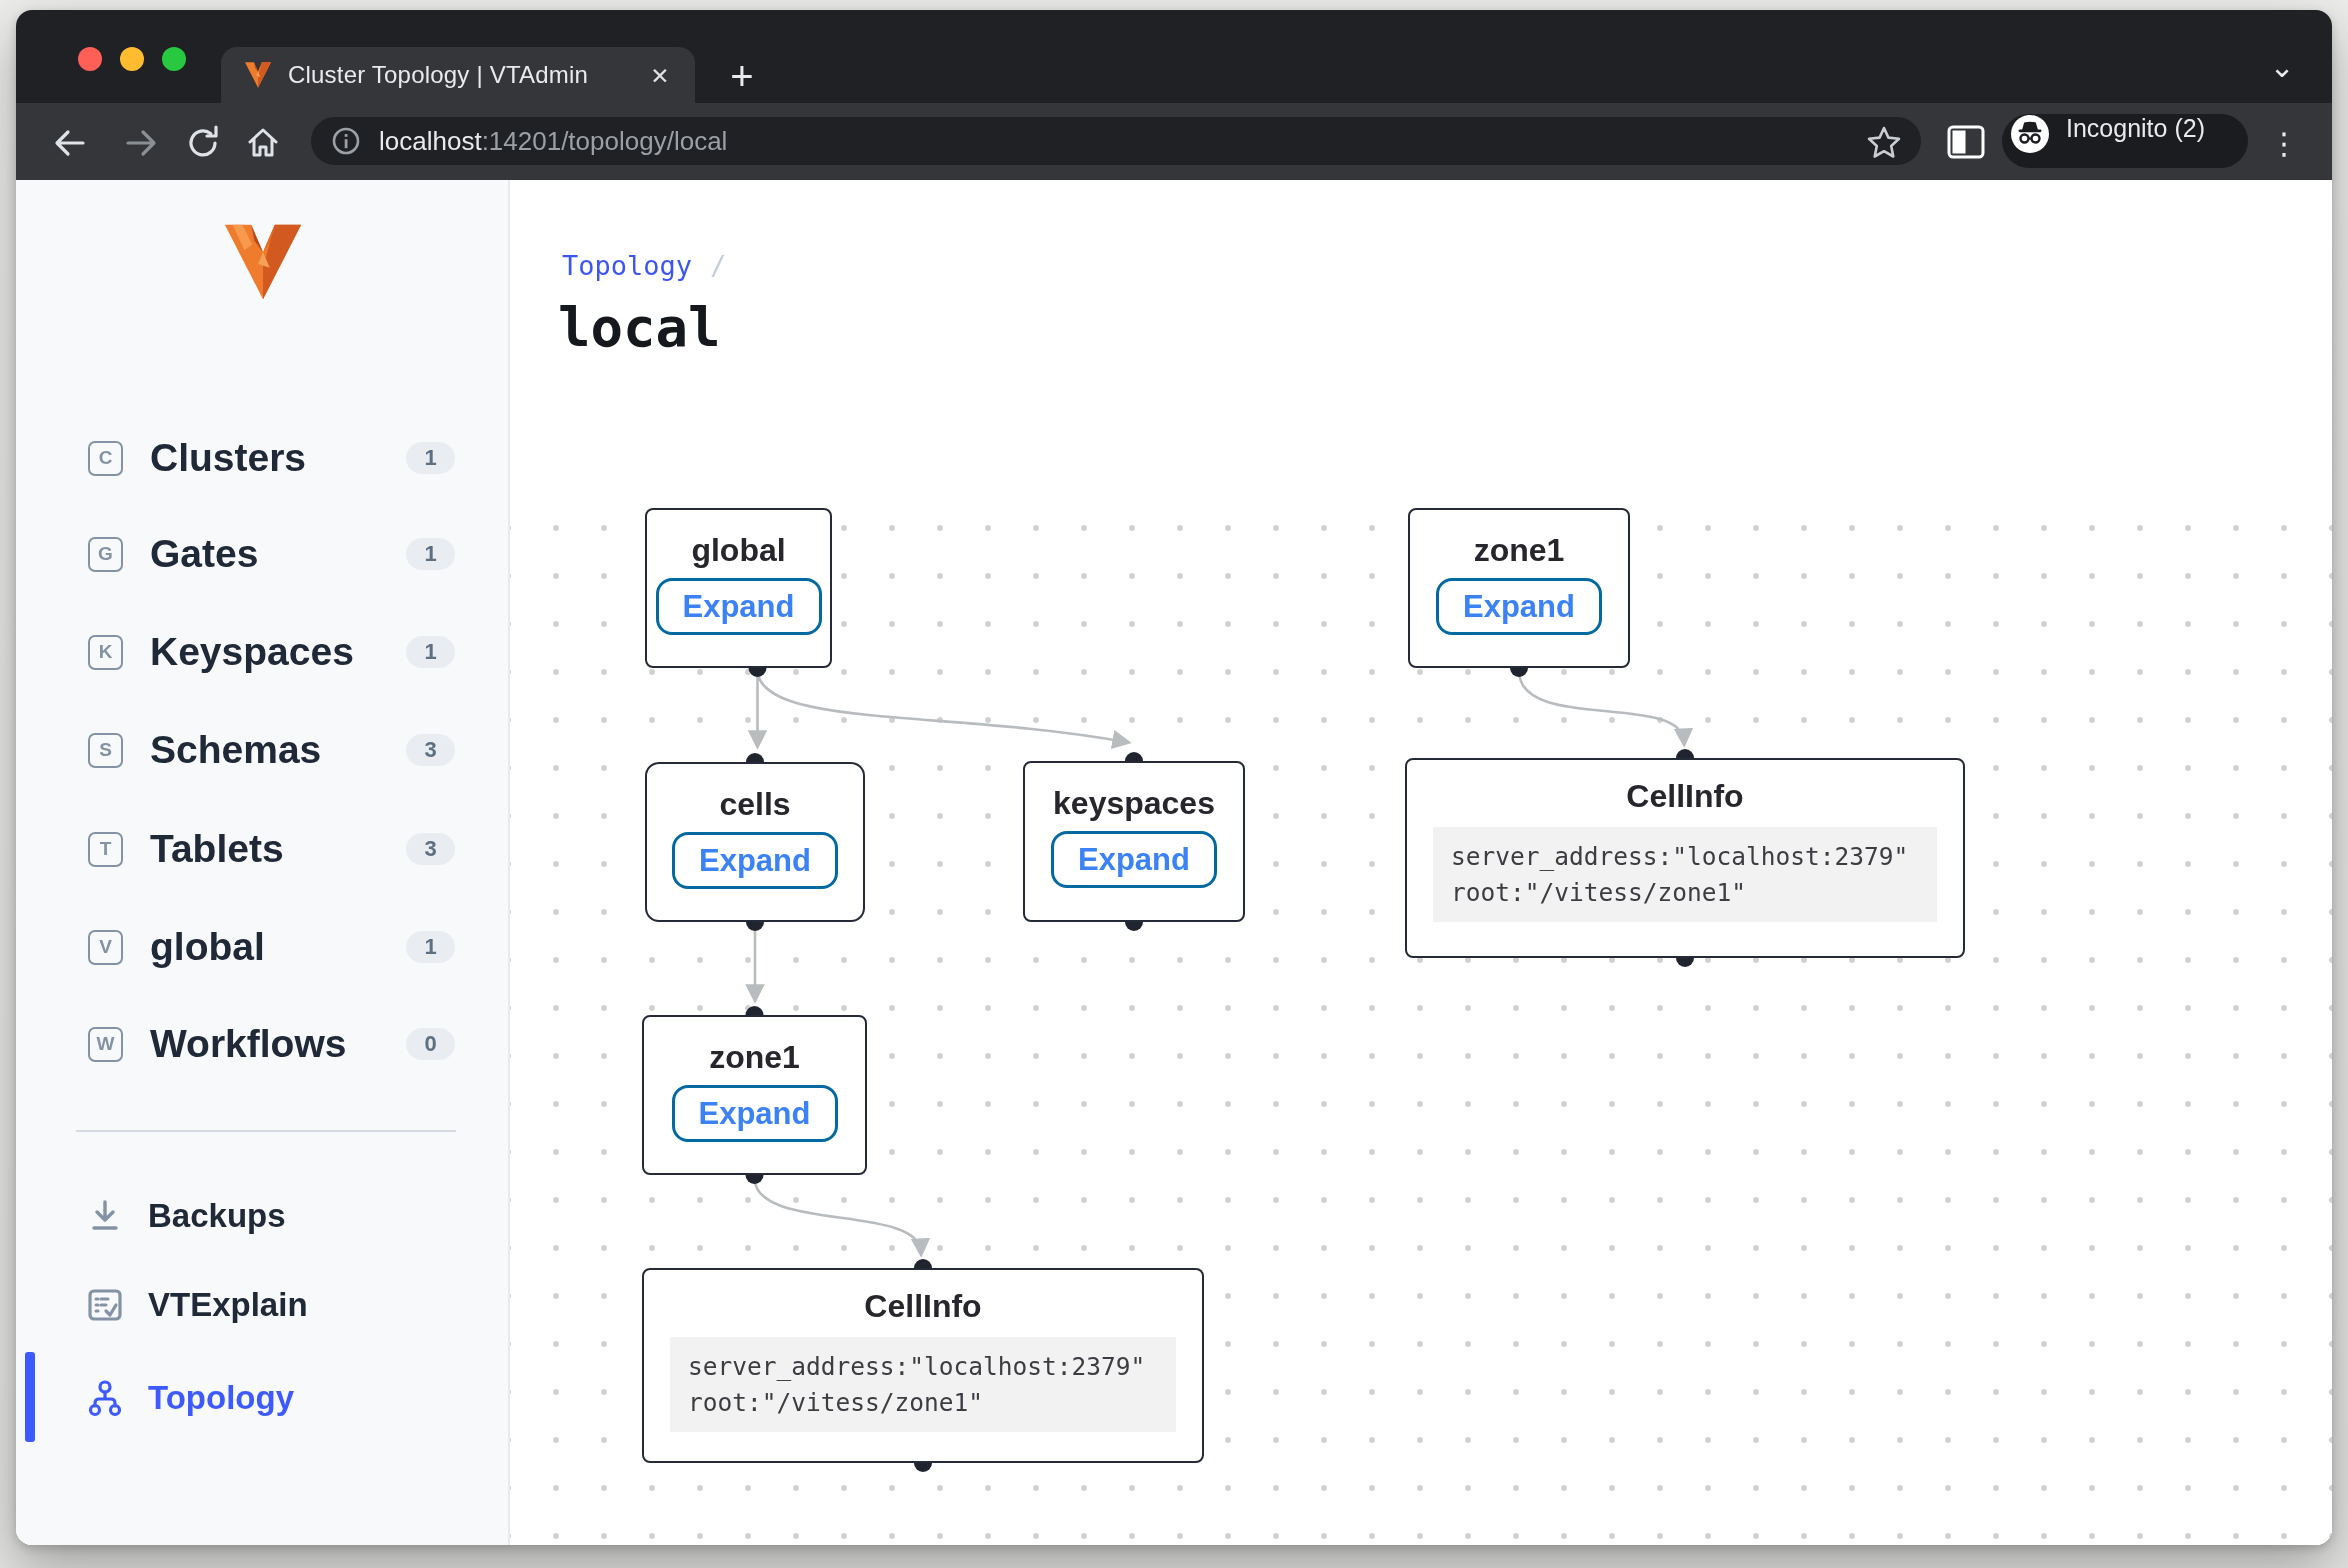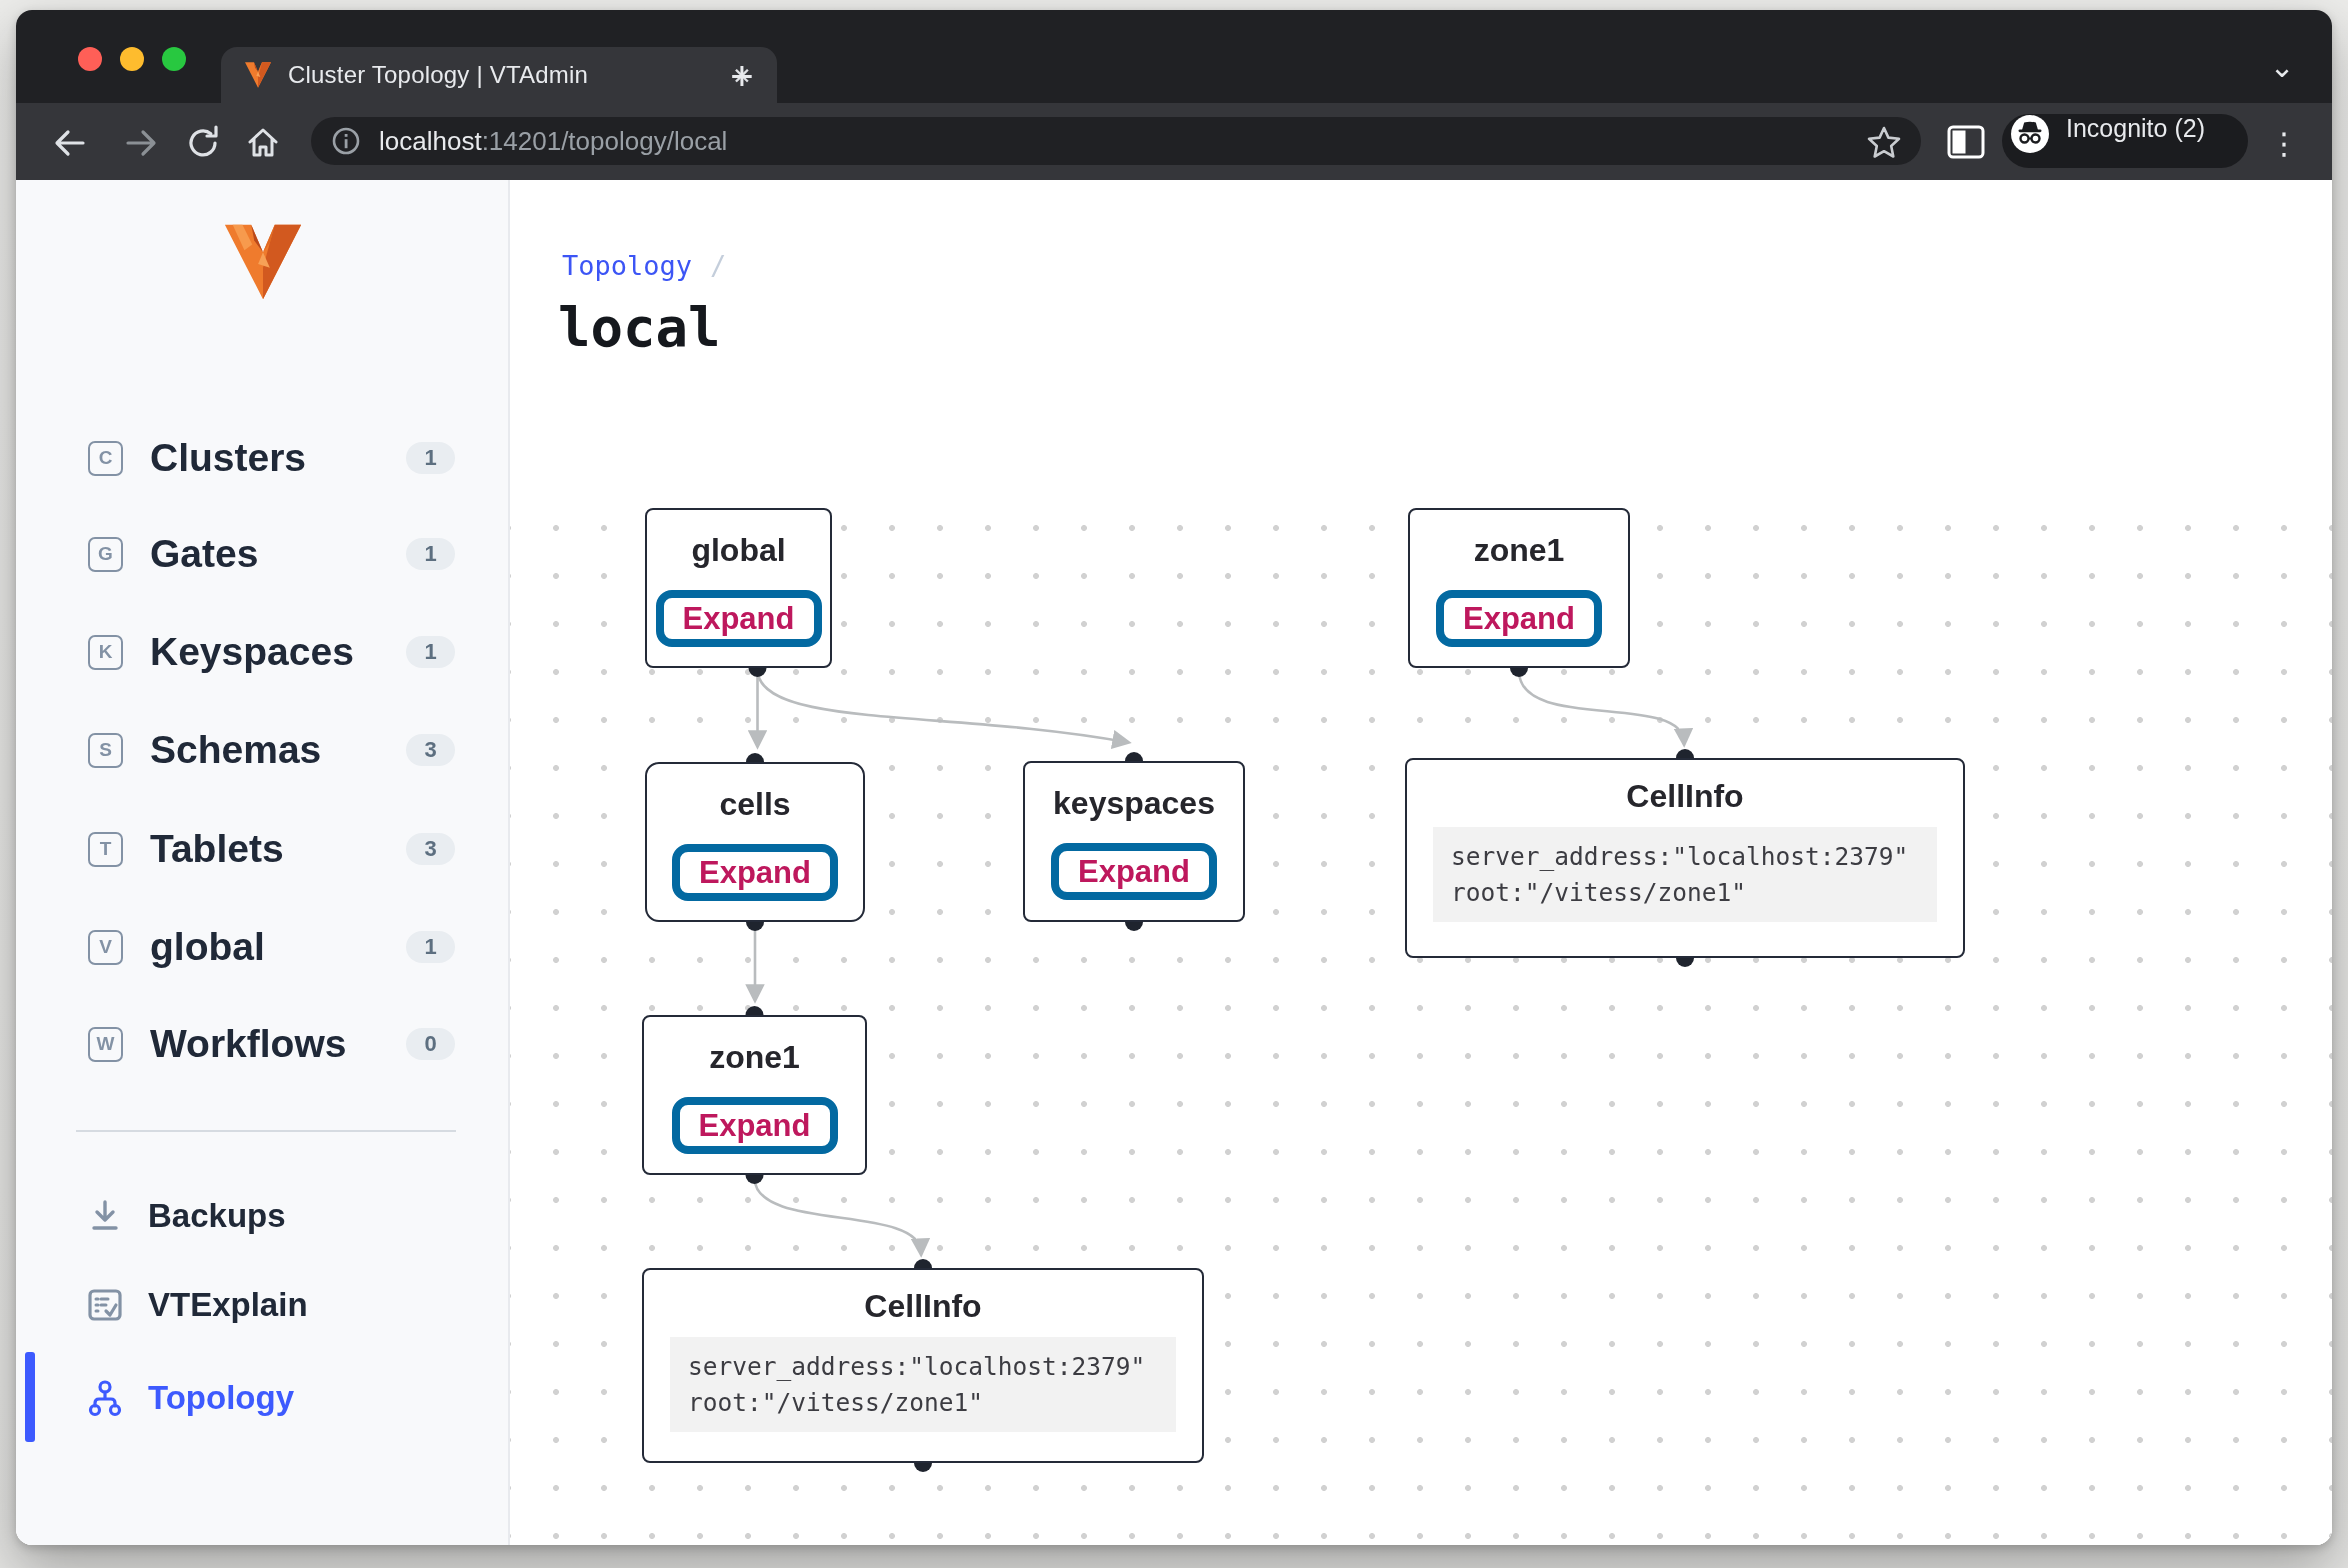--- a/index.html
+++ b/index.html
@@ -14,21 +14,21 @@
     border-radius:16px; overflow:hidden; background:#fff;
     box-shadow:0 22px 55px rgba(0,0,0,.30), 0 3px 10px rgba(0,0,0,.18);
   }
   
   .tabstrip { position:absolute; left:0; top:0; width:100%; height:93px; background:#202124; }
   .tl { position:absolute; top:37px; width:24px; height:24px; border-radius:50%; }
   .tl.red { left:62px; background:#ff5f57; }
   .tl.yellow { left:104px; background:#febc2e; }
   .tl.green { left:146px; background:#28c840; }
   .tab {
-    position:absolute; left:205px; top:37px; width:556px; height:56px;
+    position:absolute; left:205px; top:37px; width:474px; height:56px;
     background:#35363a; border-radius:16px 16px 0 0;
     display:flex; align-items:center; padding-left:22px;
   }
   .tab-title { margin-left:15px; color:#e8eaed; font-size:24px; letter-spacing:.2px; white-space:nowrap; }
   .tab-close { position:absolute; right:20px; top:14px; width:30px; height:30px; color:#dfe1e5;
     font-size:23px; display:flex; align-items:center; justify-content:center; }
   .newtab { position:absolute; left:703px; top:43px; width:46px; height:46px; color:#e8eaed;
     font-size:40px; font-weight:300; display:flex; align-items:center; justify-content:center; }
   .ts-chevron { position:absolute; left:2243px; top:36px; width:46px; height:40px; color:#e8eaed;
     font-size:30px; display:flex; align-items:center; justify-content:center; }
@@ -81,22 +81,22 @@
   .breadcrumb .bc-link { color:#3c55f5; cursor:pointer; }
   .breadcrumb .bc-sep { color:#c4cedb; margin-left:18px; }
   .page-title { position:absolute; left:48px; top:116px; font-family:"DejaVu Sans Mono", monospace;
     font-size:54px; font-weight:700; color:#15181d; }
   .edges { position:absolute; left:0; top:0; }
   .node {
     position:absolute; background:#fff; border:2.5px solid #242a38; border-radius:8px; text-align:center;
   }
   .node-title { margin-top:22px; font-size:32px; font-weight:700; color:#26262c; }
   .expand-btn {
-    margin:21px auto 0; width:166px; height:57px; background:#fff;
-    border:8px solid #0369a1; border-radius:16px; color:#be185d; font-size:31px; font-weight:700;
+    margin:9px auto 0; width:166px; height:57px; background:#fff;
+    border:3px solid #0369a1; border-radius:16px; color:#3b82f6; font-size:31px; font-weight:700;
     display:flex; align-items:center; justify-content:center; cursor:pointer;
     font-family:"Liberation Sans", sans-serif;
   }
   .node.info .node-title { margin-top:18px; }
   .code {
     margin:12px 26px 0; background:#f2f2f2; padding:12px 18px; text-align:left;
     font-family:"DejaVu Sans Mono", monospace; font-size:24.5px; color:#3c3c42; line-height:1.45;
     white-space:nowrap;
   }
 </style>

